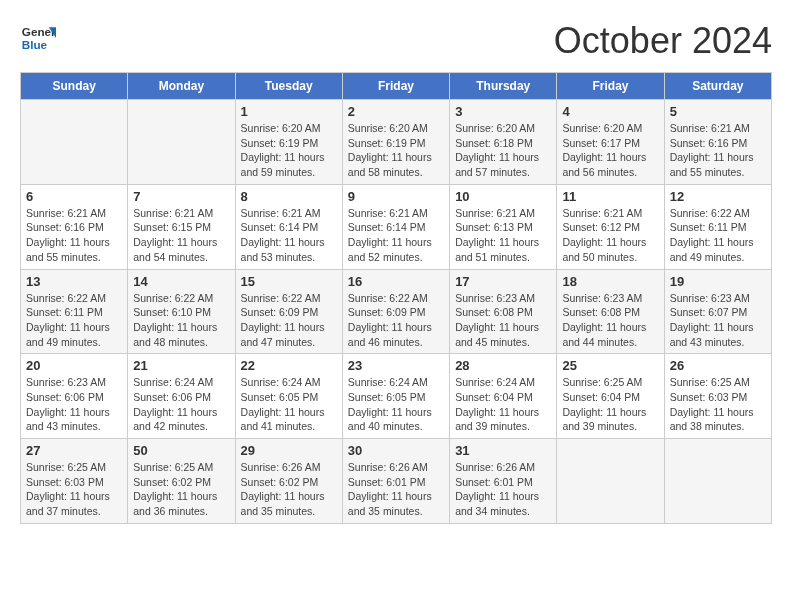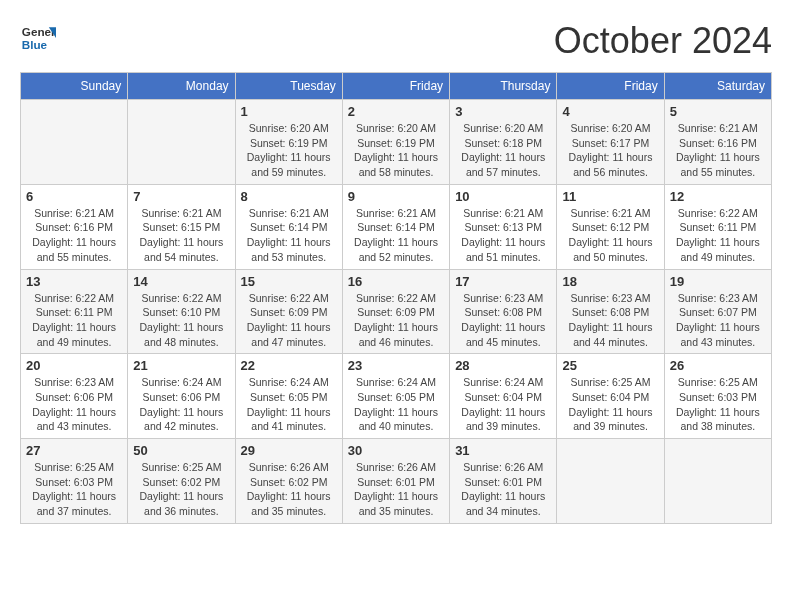--- a/index.html
+++ b/index.html
@@ -39,24 +39,24 @@
       color: #555;
     }
     table {
       width: 100%;
       border-collapse: collapse;
       font-size: 11px;
     }
     thead tr th {
       background-color: #4472c4;
       color: #fff;
-      text-align: right;
+      text-align: center;
       padding: 6px 6px;
       font-size: 12px;
-      font-weight: normal;
+      font-weight: bold;
       border: 1px solid #ccc;
       margin-left: 16px;
     }
     tbody tr td {
       border: 1px solid #ccc;
       vertical-align: top;
       padding: 4px 5px;
       min-height: 80px;
       height: 80px;
       width: 107px;
@@ -71,21 +71,20 @@
       font-size: 13px;
       font-weight: bold;
       color: #333;
       display: block;
       margin-bottom: 2px;
     }
     .day-info {
       color: #444;
       font-size: 10.5px;
       line-height: 1.4;
-      text-align: center;
     }
     .empty-cell {
       background-color: inherit;
     }
   </style>
 </head>
 <body>
 
 <div class="header">
   <div class="logo">

